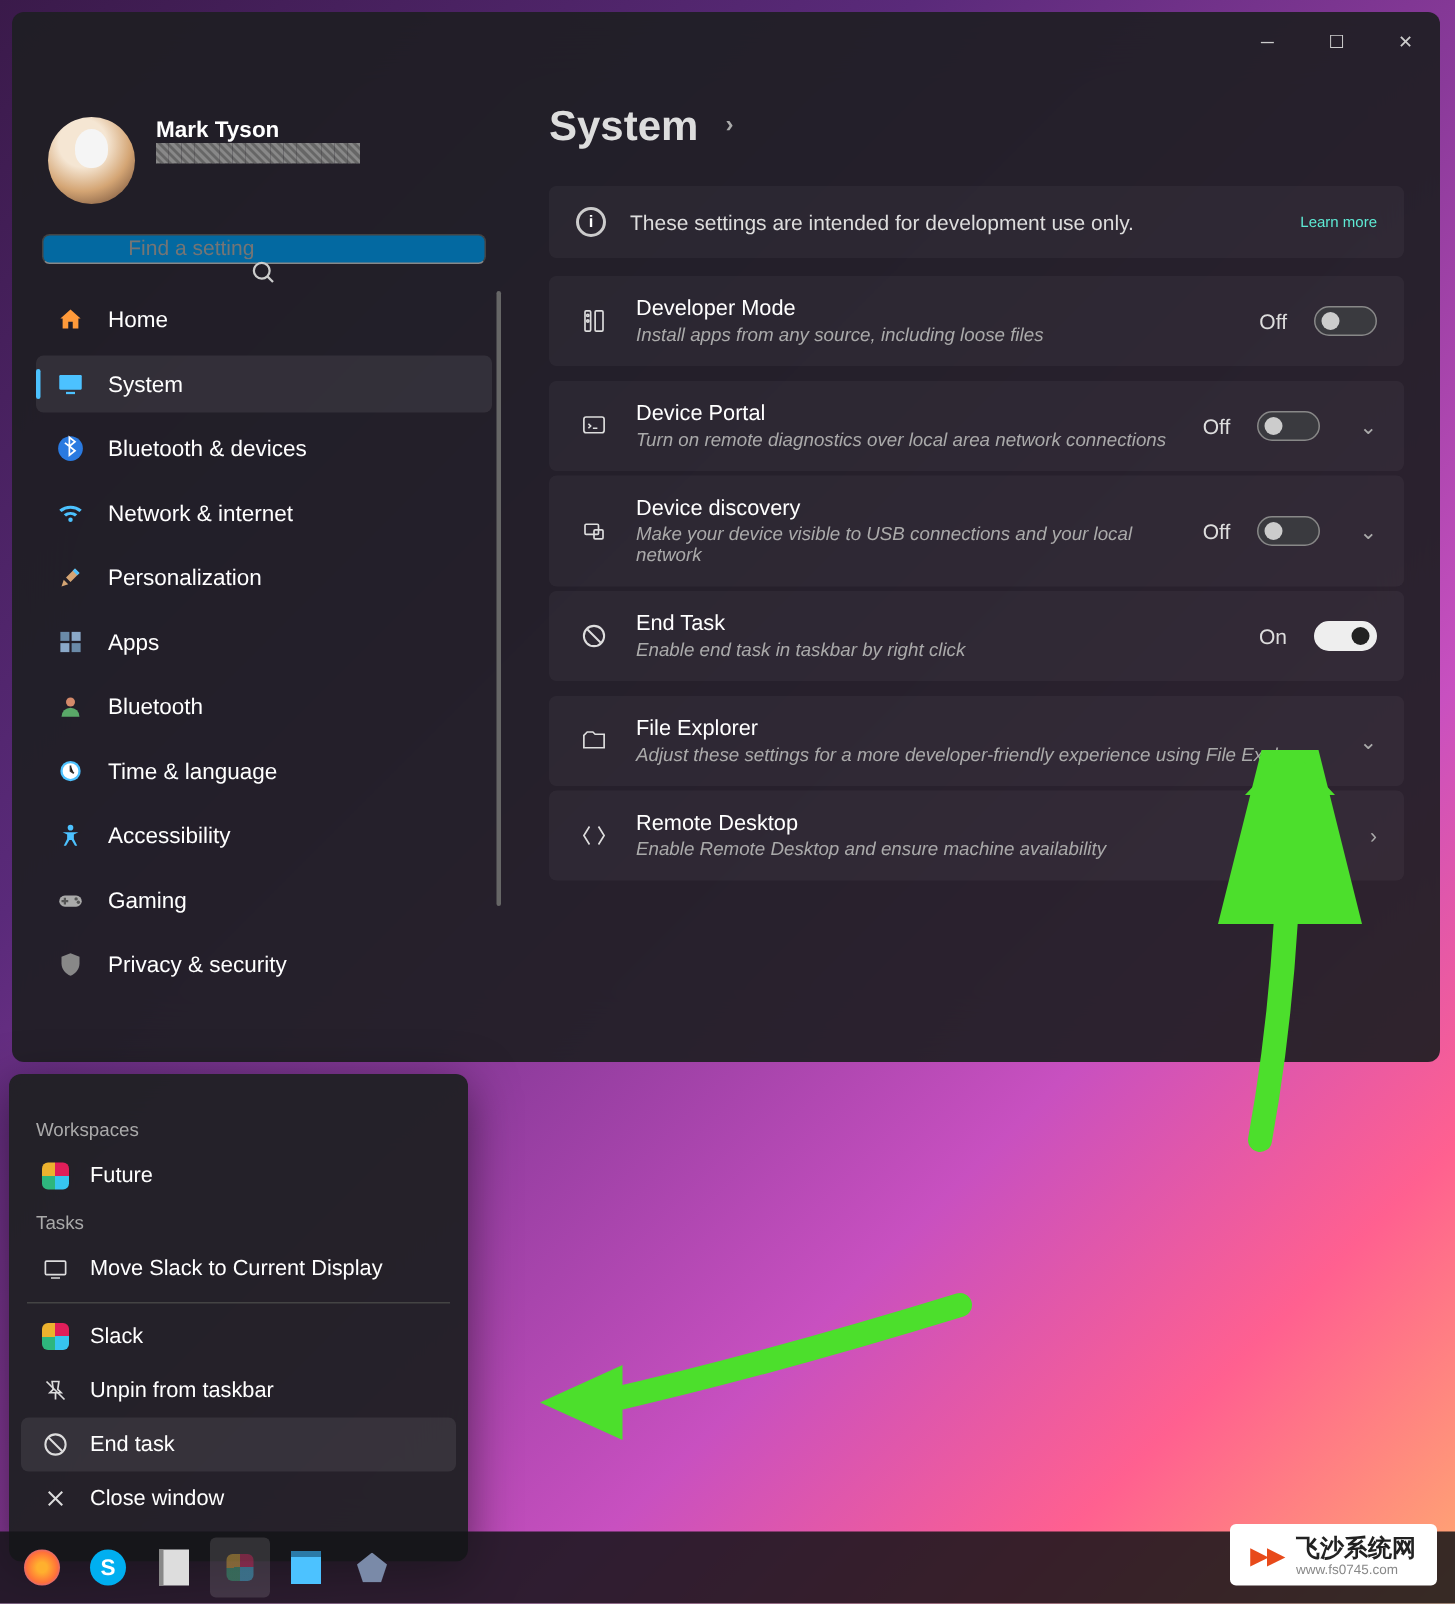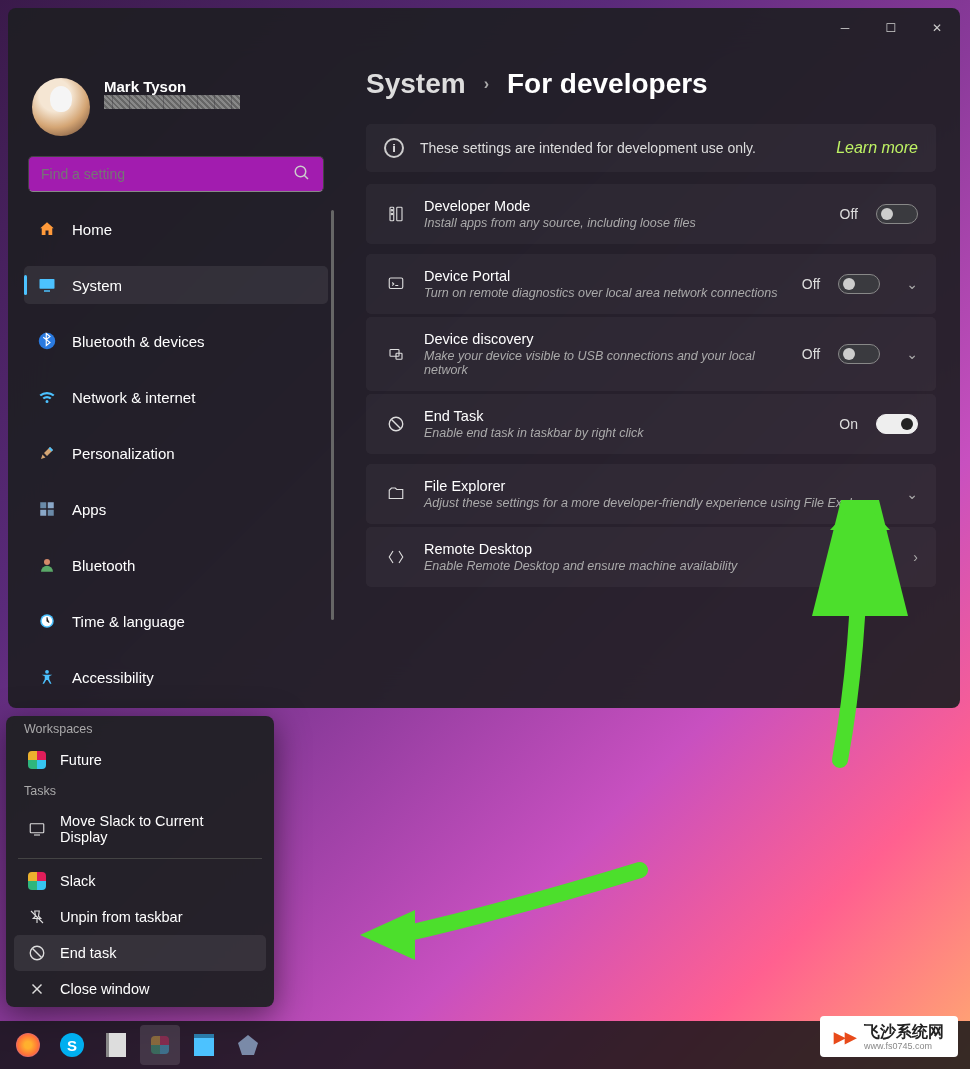--- a/index.html
+++ b/index.html
@@ -7,48 +7,48 @@
 .settings-window { position: absolute; top: 8px; left: 8px; width: 952px; height: 700px; background: rgba(30,30,35,0.92); border-radius: 8px; backdrop-filter: blur(20px); color: #fff; overflow: hidden; }
 .titlebar { height: 40px; display: flex; justify-content: flex-end; align-items: center; }
 .titlebar-btn { width: 46px; height: 32px; display: flex; align-items: center; justify-content: center; color: #ccc; font-size: 12px; cursor: pointer; }
 .window-content { display: flex; height: calc(100% - 40px); }
 .sidebar { width: 328px; padding: 20px 0 0 16px; display: flex; flex-direction: column; }
 .user-section { display: flex; align-items: flex-start; gap: 14px; padding: 10px 8px 20px; }
 .avatar { width: 58px; height: 58px; border-radius: 50%; background: radial-gradient(circle at 40% 30%, #f5e6d3 30%, #d4a574 60%, #5a3a2a 100%); position: relative; }
 .avatar::after { content:""; position:absolute; top:8px; left:18px; width:22px; height:26px; background:#f5f5f5; border-radius:50% 50% 45% 45%; }
 .user-info .name { font-size: 15px; font-weight: 600; }
 .user-info .email { font-size: 12px; color: #aaa; background: repeating-linear-gradient(45deg,#888,#888 2px,#666 2px,#666 4px); color: transparent; -webkit-background-clip: text; background-clip: text; }
-.search-box { margin: 0 12px 18px 4px; background: #a21caf; border: 1px solid #444; border-bottom: 1px solid #888; border-radius: 5px; display: flex; align-items: center; padding: 0 12px; height: 36px; }
+.search-box { margin: 0 12px 18px 4px; background: #0369a1; border: 1px solid #444; border-bottom: 1px solid #888; border-radius: 5px; display: flex; align-items: center; padding: 0 12px; height: 20px; flex-direction: column; }
 .search-box input { flex: 1; background: transparent; border: none; color: #ccc; font-size: 14px; outline: none; }
 .search-box .si { color: #ccc; font-size: 14px; }
 .nav-list { flex: 1; overflow-y: auto; padding-right: 8px; position: relative; }
 .nav-scrollbar { position: absolute; right: 2px; top: 0; width: 3px; height: 410px; background: #666; border-radius: 2px; }
-.nav-item { display: flex; align-items: center; gap: 16px; padding: 10px 14px; border-radius: 5px; cursor: pointer; font-size: 15px; margin-bottom: 18px; }
+.nav-item { display: flex; align-items: center; gap: 16px; padding: 10px 14px; border-radius: 5px; cursor: pointer; font-size: 15px; margin-bottom: 5px; }
 .nav-item.selected { background: rgba(255,255,255,0.08); position: relative; }
 .nav-item.selected::before { content:""; position:absolute; left:0; top:9px; bottom:9px; width:3px; background:#4cc2ff; border-radius:2px; }
 .nav-icon { width: 18px; height: 18px; display: flex; align-items: center; justify-content: center; font-size: 16px; }
 .main { flex: 1; padding: 20px 24px 0 30px; overflow-y: auto; }
 .breadcrumb { display: flex; align-items: center; gap: 18px; font-size: 28px; font-weight: 600; margin-bottom: 24px; }
 .breadcrumb .parent { color: #ddd; }
 .breadcrumb .chev { font-size: 16px; color: #aaa; }
 .info-card { background: rgba(255,255,255,0.04); border-radius: 5px; padding: 14px 18px; display: flex; align-items: center; gap: 16px; margin-bottom: 12px; }
 .info-card .msg { flex: 1; font-size: 14px; color: #ddd; }
-.info-card .learn { font-size: 16px; color: #bef264; font-style: italic; }
+.info-card .learn { font-size: 10px; color: #5eead4; }
 .setting-row { background: rgba(255,255,255,0.04); border-radius: 5px; padding: 14px 18px; display: flex; align-items: center; gap: 16px; margin-bottom: 3px; }
 .setting-row .icon { width: 24px; display: flex; justify-content: center; color: #ddd; }
 .setting-row .text { flex: 1; }
 .setting-row .title { font-size: 14.5px; color: #fff; }
 .setting-row .desc { font-size: 12.5px; color: #aaa; margin-top: 2px; font-style: italic; }
 .setting-row .state { font-size: 14px; color: #ddd; margin-right: 2px; }
 .toggle { width: 42px; height: 20px; border-radius: 10px; background: #3a3a3f; border: 1px solid #888; position: relative; cursor: pointer; }
 .toggle::after { content:""; position:absolute; top:3px; left:4px; width:12px; height:12px; border-radius:50%; background:#ccc; }
 .toggle.on { background: #eee; border-color: #eee; }
 .toggle.on::after { left: auto; right: 4px; background: #222; }
 .chev-r { color: #aaa; font-size: 14px; margin-left: 10px; }
-.context-menu { position: absolute; left: 6px; top: 716px; width: 268px; background: rgba(32,32,36,0.96); border-radius: 8px; padding: 0 4px; color: #fff; backdrop-filter: blur(20px); box-shadow: 0 8px 32px rgba(0,0,0,0.5); }
+.context-menu { position: absolute; left: 6px; top: 716px; width: 306px; background: rgba(32,32,36,0.96); border-radius: 8px; padding: 24px 4px; color: #fff; backdrop-filter: blur(20px); box-shadow: 0 8px 32px rgba(0,0,0,0.5); }
 .cm-label { font-size: 12.5px; color: #aaa; padding: 6px 14px; }
 .cm-item { display: flex; align-items: center; gap: 14px; padding: 9px 14px; border-radius: 5px; font-size: 14.5px; cursor: pointer; margin: 0 4px; }
 .cm-item.hover { background: rgba(255,255,255,0.08); }
 .cm-sep { height: 1px; background: #444; margin: 4px 8px; }
 .cm-icon { width: 18px; display: flex; justify-content: center; font-size: 15px; }
 .taskbar { position: absolute; bottom: 0; left: 0; right: 0; height: 48px; background: rgba(20,20,24,0.85); display: flex; align-items: center; padding: 0 8px; gap: 4px; }
 .tb-icon { width: 40px; height: 40px; border-radius: 4px; display: flex; align-items: center; justify-content: center; font-size: 22px; cursor: pointer; }
 .tb-icon.active { background: rgba(255,255,255,0.12); }
 .watermark { position: absolute; bottom: 12px; right: 12px; background: #fff; padding: 6px 14px; border-radius: 4px; display: flex; align-items: center; gap: 8px; font-size: 16px; font-weight: 700; color: #222; }
 .watermark .wl { color: #e84a1a; font-size: 22px; font-weight: 900; }
@@ -188,21 +188,20 @@
               </svg>
             </span>
             <span>Privacy &amp; security</span>
           </div>
         </div>
     </div>
     <div class="main">
       <div class="breadcrumb">
         <span class="parent">System</span>
         <span class="chev">›</span>
-        <span>For developers</span>
       </div>
       <div class="info-card">
         <span class="ci">i</span>
         <span class="msg">These settings are intended for development use only.</span>
         <span class="learn">Learn more</span>
       </div>
       <div id="settings-list">
           <div class="setting-row">
             <span class="icon">
               <svg class="nicon" viewBox="0 0 24 24" stroke="#ddd" stroke-width="1.5" fill="none">

